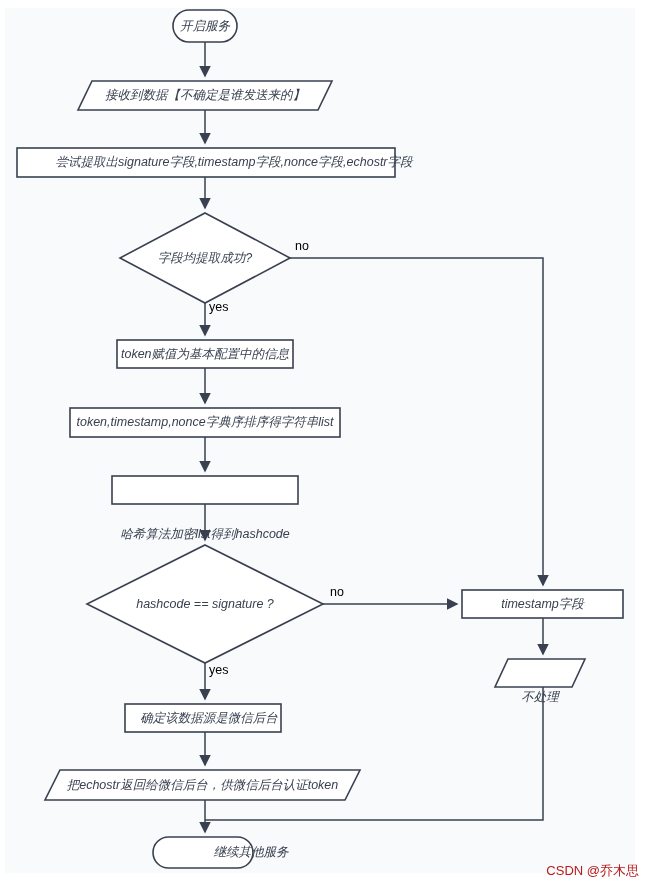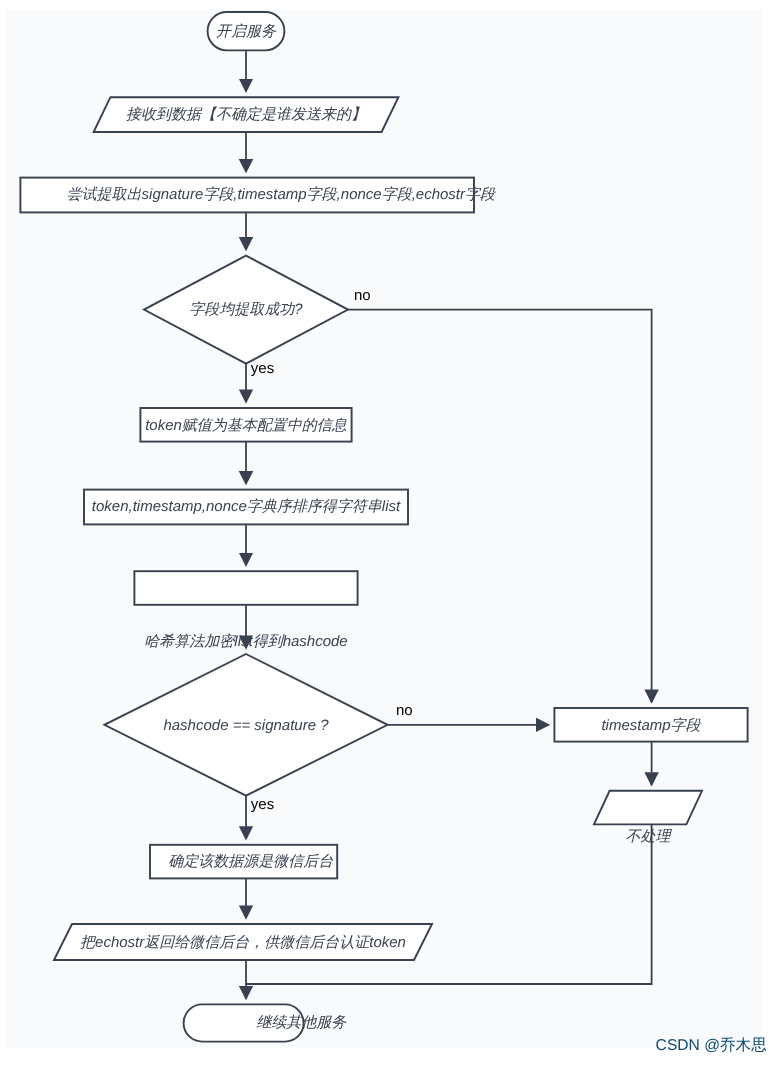--- a/index.html
+++ b/index.html
@@ -12,21 +12,21 @@
   svg.flow-layer { position: absolute; left: 0; top: 0; width: 645px; height: 890px; }
   .node-label {
     position: absolute; display: flex; align-items: center; justify-content: center;
     text-align: center; color: #394150; font-size: 12.5px; line-height: 1.2;
     white-space: nowrap; pointer-events: none; font-style: italic;
   }
   .edge-label {
     position: absolute; color: #000000; font-size: 12.5px; pointer-events: none;
   }
   .watermark {
-    position: absolute; right: 6px; top: 862px; color: #0c4a6e; font-size: 13px;
+    position: absolute; right: 6px; top: 862px; color: #b91c1c; font-size: 13px;
     pointer-events: none;
   }
   .shape { fill: #ffffff; stroke: #394150; stroke-width: 1.6; }
   .edge { fill: none; stroke: #394150; stroke-width: 1.5; }
 </style>
 </head>
 <body>
 
 <div class="canvas-bg"></div>
 

